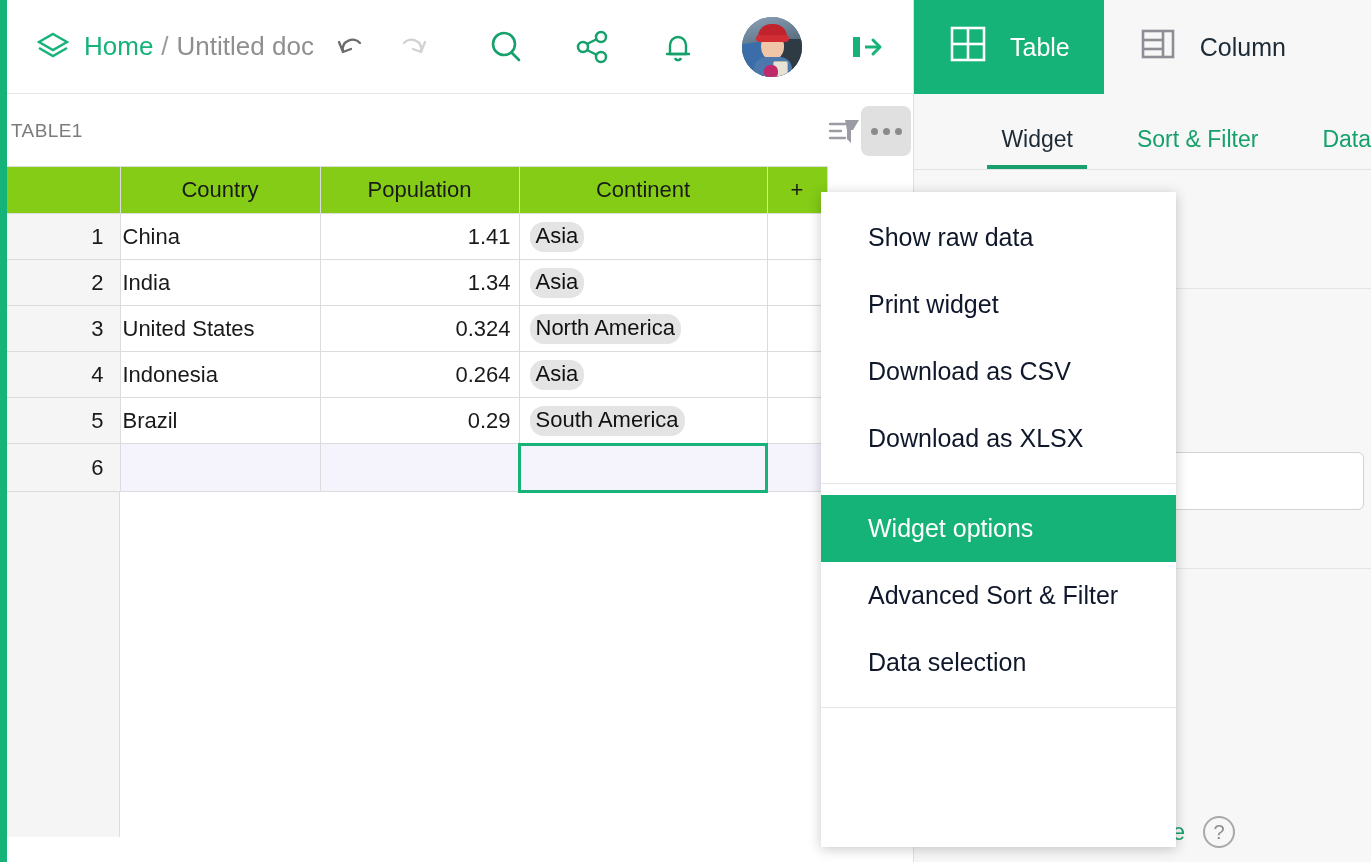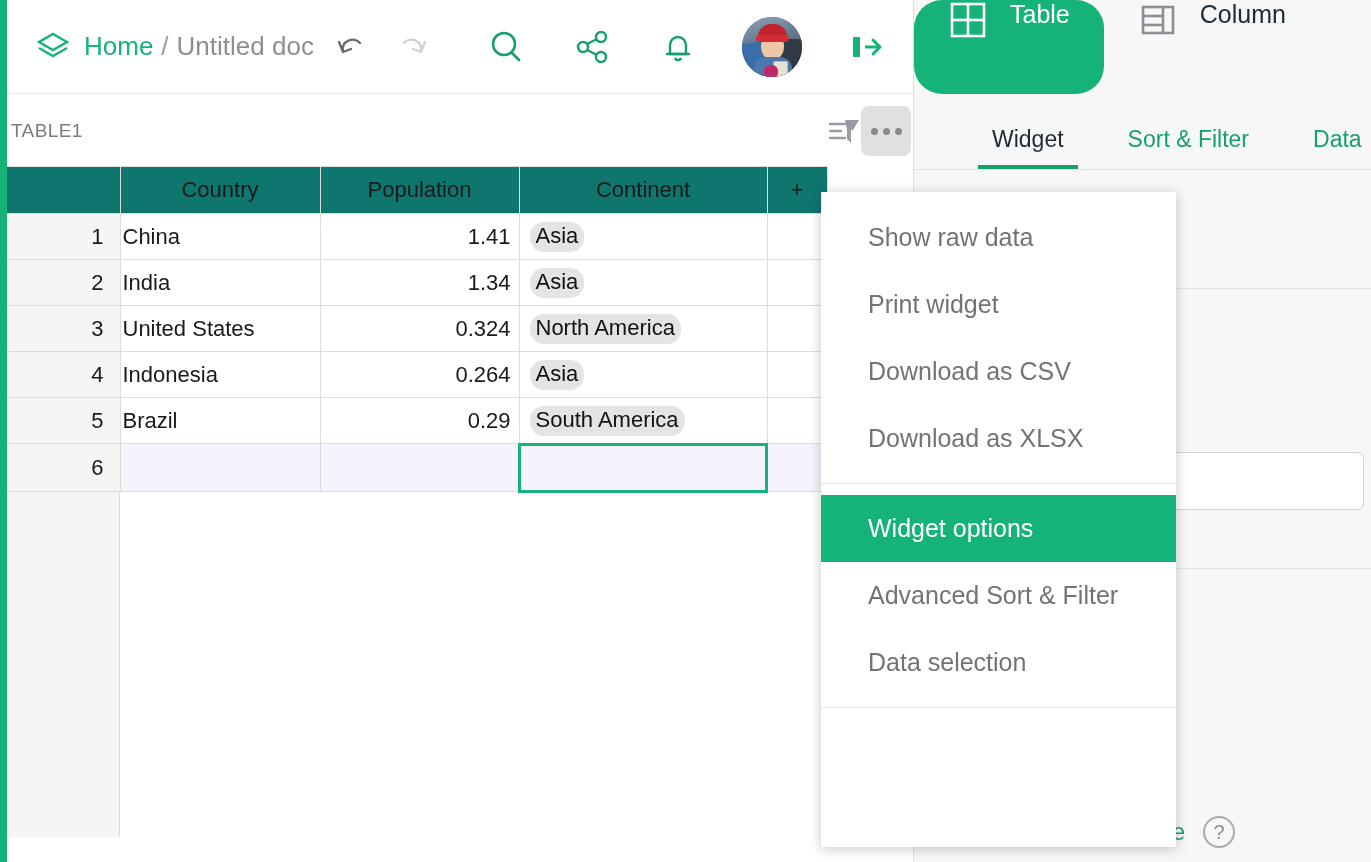--- a/index.html
+++ b/index.html
@@ -99,21 +99,21 @@
     font-size: 22px;
     color: #1a1a1a;
     height: 46px;
   }
   .col-rn   { width: 113px; }
   .col-c1   { width: 200px; }
   .col-c2   { width: 199px; }
   .col-c3   { width: 248px; }
   .col-plus { width: 60px; }
   table.g thead th {
-    background: #0f766e;
+    background: #84cc16;
     border-top: 1px solid #dcdcdc;
     text-align: center;
     height: 47px;
   }
   th.sel-col { background: #e6e6e6; }
   th.plus-col { background: #f8f8f8; color: #3a3a3a; font-size: 24px; }
   td.rownum {
     background: #f5f5f5; text-align: right; padding-right: 16px;
     color: #2b2b2b;
   }
@@ -135,27 +135,27 @@
   .below-rownums { width: 113px; background: #f5f5f5; border-right: 1px solid #dcdcdc; }
   .below-rest { flex: 1; background: #ffffff; }
 
   
   .panel {
     position: absolute; left: 913px; top: 0; width: 458px; height: 862px;
     background: #f7f7f7; border-left: 1px solid #e0e0e0;
   }
   .panel-tabs { display: flex; height: 94px; background: #f7f7f7; }
   .ptab {
-    display: flex; align-items: flex-start; gap: 22px;
-    padding: 0 34px; cursor: pointer; font-size: 25px; color: #1c2b36; border-radius: 28px;
+    display: flex; align-items: center; gap: 22px;
+    padding: 0 34px; cursor: pointer; font-size: 25px; color: #1c2b36;
   }
   .ptab.active { background: #16b378; color: #ffffff; }
   .subtabs {
     display: flex; align-items: flex-end; height: 76px;
-    border-bottom: 1px solid #e2e2e2; background: #f7f7f7;
+    border-bottom: 1px solid #e2e2e2; background: #f7f7f7; justify-content: flex-end;
   }
   .stab {
     font-size: 23px; color: #16a06c; padding: 0 0 16px 0; margin-left: 64px;
     cursor: pointer; position: relative; white-space: nowrap;
   }
   .stab:first-child { margin-left: 78px; }
   .stab.active { color: #1c2b36; }
   .stab.active::after {
     content: ""; position: absolute; left: -14px; right: -14px; bottom: 0;
     height: 4px; background: #16a06c;
@@ -182,21 +182,21 @@
   }
 
   
   .menu {
     position: absolute; left: 821px; top: 192px; width: 355px; height: 655px;
     background: #ffffff; box-shadow: 0 2px 12px rgba(0,0,0,.22);
     z-index: 50; padding: 12px 0 0 0;
   }
   .mi {
     height: 67px; display: flex; align-items: center; padding-left: 47px;
-    font-size: 25px; color: #737373; cursor: pointer; white-space: nowrap;
+    font-size: 25px; color: #0f172a; cursor: pointer; white-space: nowrap;
   }
   .mi.highlight { background: #16b378; color: #ffffff; }
   .mi.disabled { color: #cfcfcf; cursor: default; }
   .msep { height: 1px; background: #e6e6e6; margin: 11px 0; }
 </style>
 </head>
 <body>
 
 <div id="root">
 

